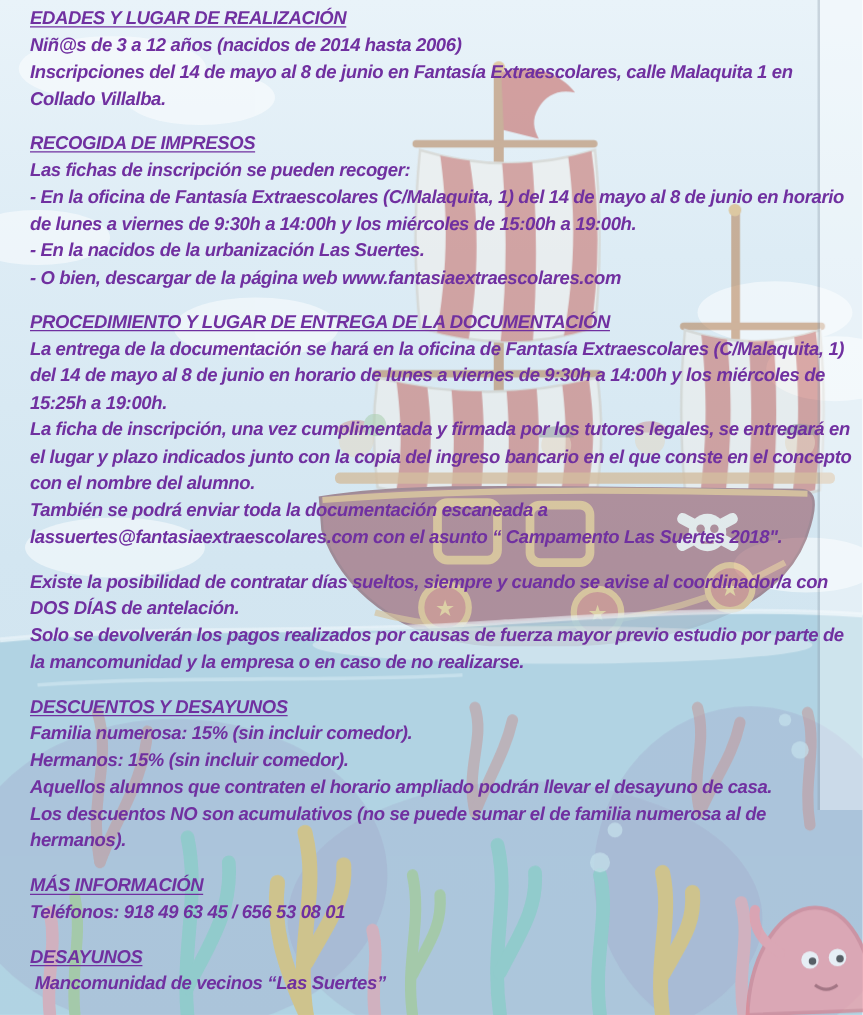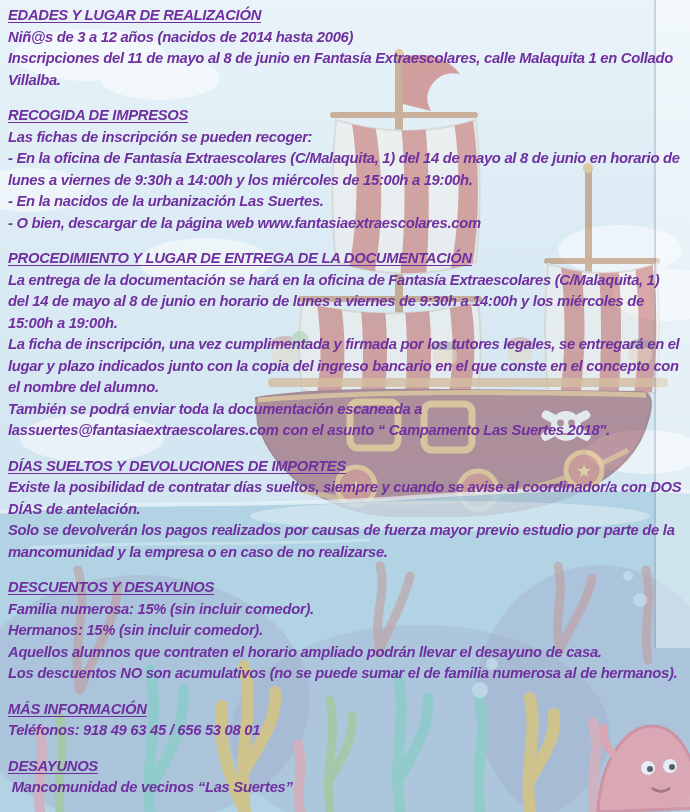--- a/index.html
+++ b/index.html
@@ -6,21 +6,21 @@
   .page{
     position:relative;width:690px;height:812px;overflow:hidden;
     background:linear-gradient(180deg,#e9f3f9 0%,#ddecf5 25%,#d3e6f1 55%,#cfe2ee 100%);
     font-family:"Liberation Sans",sans-serif;
   }
   .bg{position:absolute;inset:0;}
   .bg svg{position:absolute;left:0;top:0;}
   .edge-line{position:absolute;left:654px;top:0;width:2px;height:648px;background:rgba(140,155,168,.35);}
   .edge-strip{position:absolute;left:656px;top:0;width:34px;height:648px;background:rgba(255,255,255,.38);}
   .content{
-    position:absolute;inset:0;padding:5px 8px 0 8px;
+    position:absolute;inset:0;padding:5px 8px 0 24px;
     color:#7030a0;font-weight:bold;font-style:italic;
     font-size:14.8px;line-height:21.5px;letter-spacing:-0.3px;
   }
   .sec{margin:0 0 14px 0;}
   .head{
     margin:0;font-size:14.8px;font-weight:bold;font-style:italic;
     text-decoration:underline;text-underline-offset:2px;
   }
   .line{margin:0;white-space:pre-wrap;}
 </style>
@@ -200,40 +200,39 @@
       </g>
     </svg>
     <div class="edge-line"></div>
     <div class="edge-strip"></div>
   </div>
 
   <div class="content" id="sections-root">
     <section class="sec">
       <h2 class="head">EDADES Y LUGAR DE REALIZACIÓN</h2>
     <p class="line">Niñ@s de 3 a 12 años (nacidos de 2014 hasta 2006)</p>
-        <p class="line">Inscripciones del 11 de mayo al 8 de junio en Fantasía Extraescolares, calle Malaquita 1 en Collado Villalba.</p>
+        <p class="line">Inscripciones del 14 de mayo al 8 de junio en Fantasía Extraescolares, calle Malaquita 1 en Collado Villalba.</p>
       </section>
 
     <section class="sec">
       <h2 class="head">RECOGIDA DE IMPRESOS</h2>
     <p class="line">Las fichas de inscripción se pueden recoger:</p>
         <p class="line">- En la oficina de Fantasía Extraescolares (C/Malaquita, 1) del 14 de mayo al 8 de junio en horario de lunes a viernes de 9:30h a 14:00h y los miércoles de 15:00h a 19:00h.</p>
         <p class="line">- En la nacidos de la urbanización Las Suertes.</p>
         <p class="line">- O bien, descargar de la página web www.fantasiaextraescolares.com</p>
       </section>
 
     <section class="sec">
       <h2 class="head">PROCEDIMIENTO Y LUGAR DE ENTREGA DE LA DOCUMENTACIÓN</h2>
-    <p class="line">La entrega de la documentación se hará en la oficina de Fantasía Extraescolares (C/Malaquita, 1) del 14 de mayo al 8 de junio en horario de lunes a viernes de 9:30h a 14:00h y los miércoles de 15:00h a 19:00h.</p>
+    <p class="line">La entrega de la documentación se hará en la oficina de Fantasía Extraescolares (C/Malaquita, 1) del 14 de mayo al 8 de junio en horario de lunes a viernes de 9:30h a 14:00h y los miércoles de 15:25h a 19:00h.</p>
         <p class="line">La ficha de inscripción, una vez cumplimentada y firmada por los tutores legales, se entregará en el lugar y plazo indicados junto con la copia del ingreso bancario en el que conste en el concepto con el nombre del alumno.</p>
         <p class="line">También se podrá enviar toda la documentación escaneada a lassuertes@fantasiaextraescolares.com con el asunto “ Campamento Las Suertes 2018".</p>
       </section>
 
     <section class="sec">
-      <h2 class="head">DÍAS SUELTOS Y DEVOLUCIONES DE IMPORTES</h2>
     <p class="line">Existe la posibilidad de contratar días sueltos, siempre y cuando se avise al coordinador/a con DOS DÍAS de antelación.</p>
         <p class="line">Solo se devolverán los pagos realizados por causas de fuerza mayor previo estudio por parte de la mancomunidad y la empresa o en caso de no realizarse.</p>
       </section>
 
     <section class="sec">
       <h2 class="head">DESCUENTOS Y DESAYUNOS</h2>
     <p class="line">Familia numerosa: 15% (sin incluir comedor).</p>
         <p class="line">Hermanos: 15% (sin incluir comedor).</p>
         <p class="line">Aquellos alumnos que contraten el horario ampliado podrán llevar el desayuno de casa.</p>
         <p class="line">Los descuentos NO son acumulativos (no se puede sumar el de familia numerosa al de hermanos).</p>

